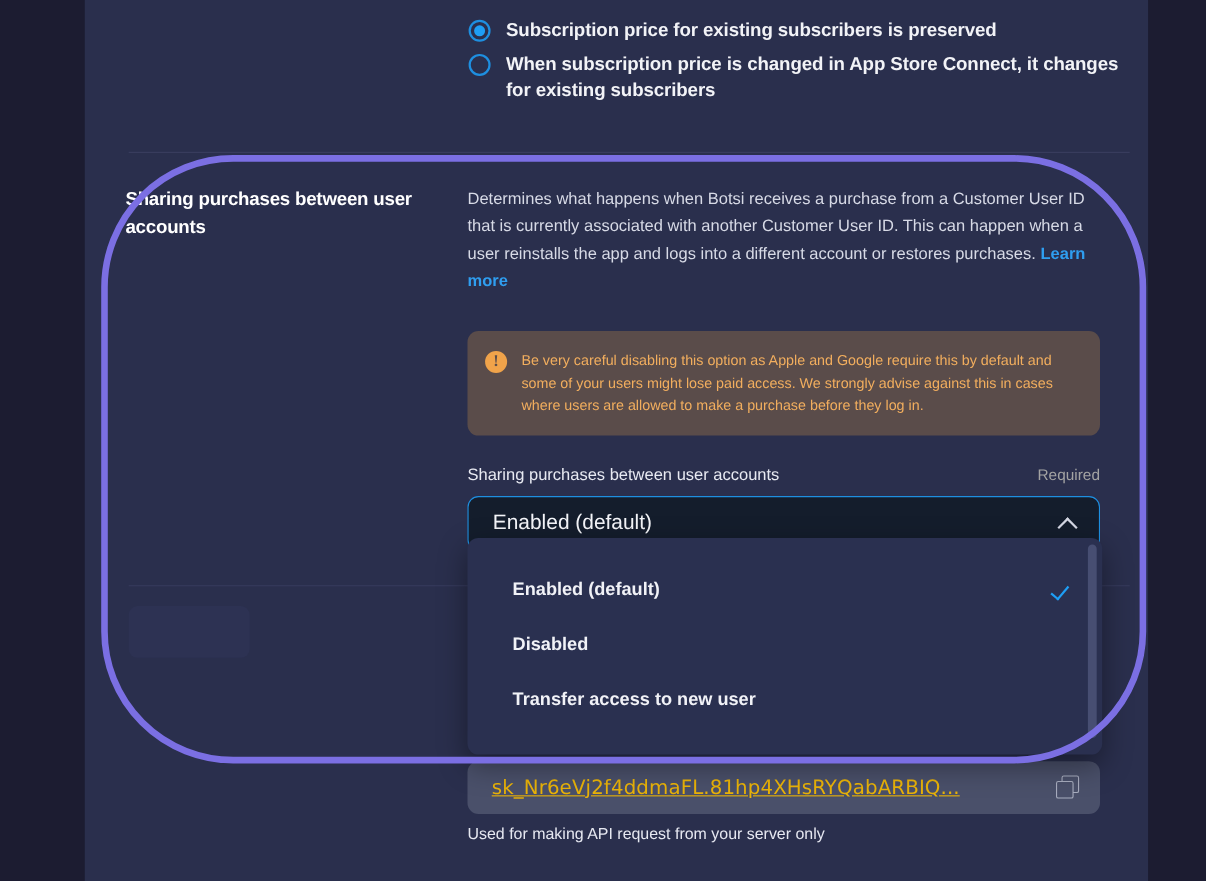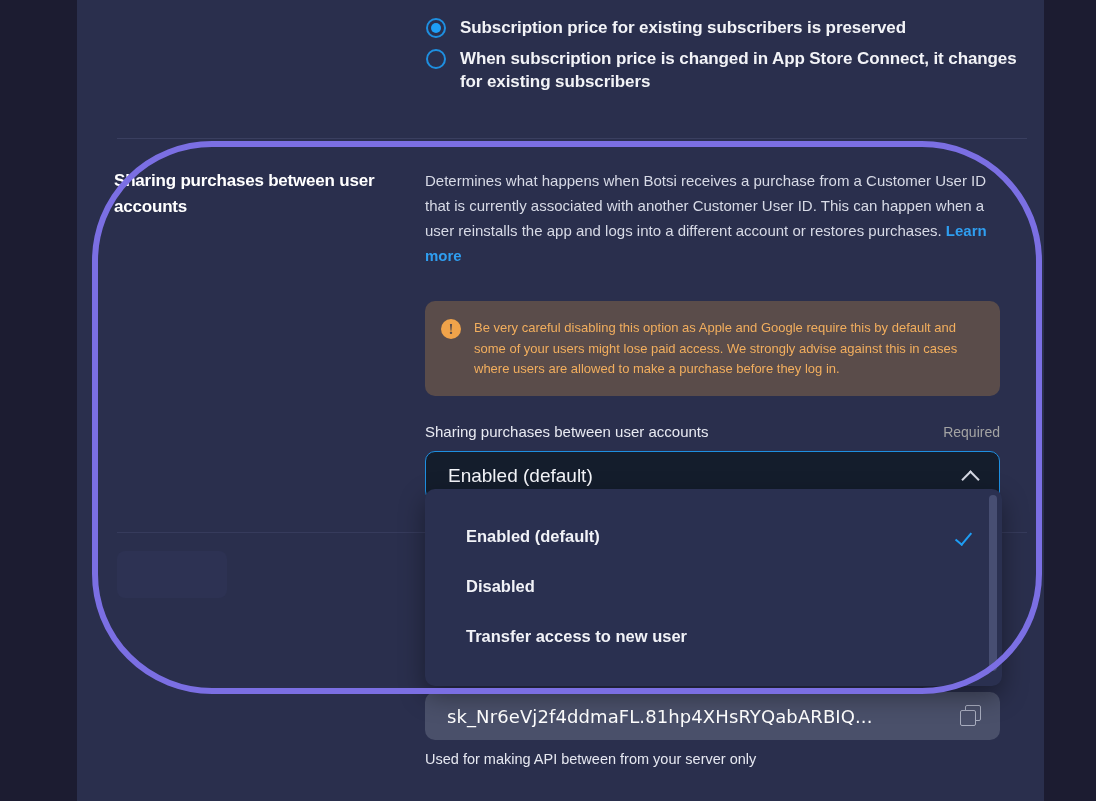--- a/index.html
+++ b/index.html
@@ -177,23 +177,24 @@
   
   .secret-block { position: absolute; left: 425px; top: 664px; width: 575px; z-index: 10; }
   .secret-label { color: #eceef5; font-size: 15px; }
   .secret-input {
     margin-top: 11px; height: 48px;
     background: #4a506a; border-radius: 10px;
     display: flex; align-items: center; justify-content: space-between;
     padding: 0 18px 0 22px;
   }
   .secret-value {
-    color: #ffffff; font-size: 18px;
+    color: #eab308; font-size: 18px;
     font-family: "DejaVu Sans", sans-serif;
     letter-spacing: 0.1px;
+    text-decoration: underline;
   }
   .copy-icon { width: 22px; height: 22px; position: relative; cursor: pointer; }
   .copy-icon::before {
     content: ""; position: absolute; left: 5px; top: 0;
     width: 14px; height: 14px;
     border: 1.8px solid #a8adbf; border-radius: 2px;
   }
   .copy-icon::after {
     content: ""; position: absolute; left: 0; top: 5px;
     width: 14px; height: 14px;
@@ -271,18 +272,18 @@
     <div class="dd-scroll-track"></div>
     <div class="dd-scroll-thumb"></div>
   </div>
 
   <div class="secret-block">
     <div class="secret-label">Secret key</div>
     <div class="secret-input">
       <span class="secret-value">sk_Nr6eVj2f4ddmaFL.81hp4XHsRYQabARBIQ...</span>
       <span class="copy-icon"></span>
     </div>
-    <div class="secret-hint">Used for making API between from your server only</div>
+    <div class="secret-hint">Used for making API request from your server only</div>
   </div>
 
   <div class="highlight-ring"></div>
 
 </div>
 
 </body></html>

